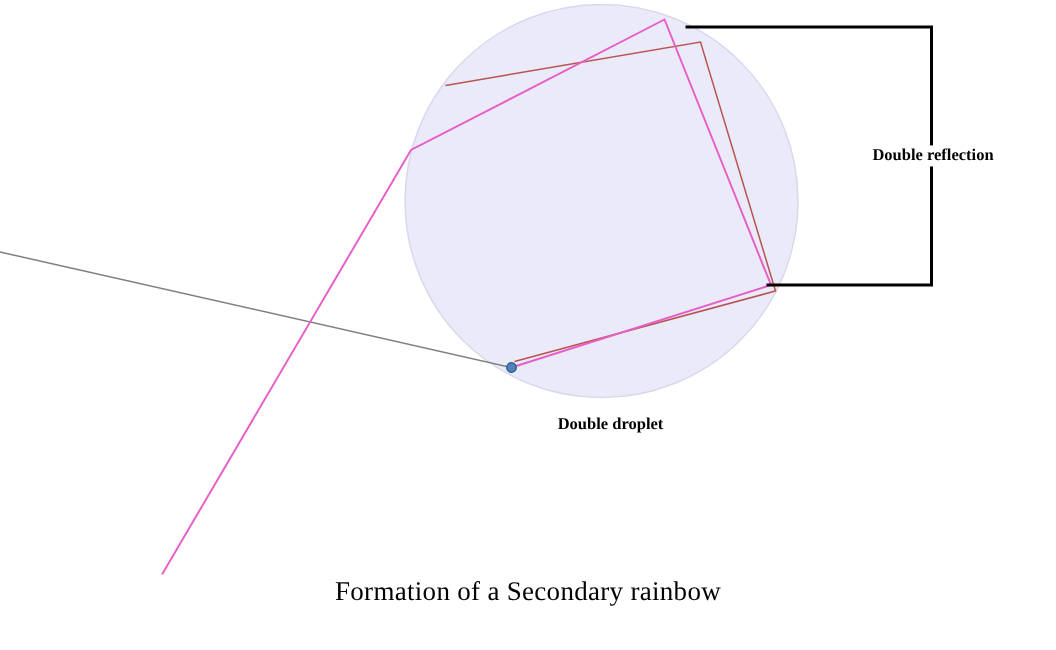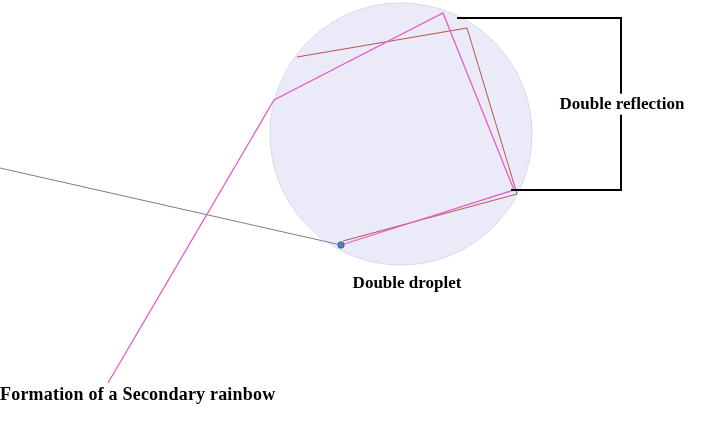--- a/index.html
+++ b/index.html
@@ -50,41 +50,42 @@
   }
   .bracket {
     fill: none;
     stroke: var(--bracket, #000000);
     stroke-width: 2;
   }
   .lbl {
     position: absolute;
     transform: translate(-50%, -50%);
     font-weight: 700;
-    font-size: 17px;
+    font-size: 11px;
     color: var(--text, #000000);
     white-space: nowrap;
     background: var(--page_bg, #ffffff);
     padding: 1px 3px;
     line-height: 1.1;
   }
   .lbl-double {
     left: 622px;
     top: 104px;
   }
   .lbl-droplet {
     left: 407px;
     top: 283px;
   }
   .diagram-title {
     position: absolute;
     left: 0;
     top: 384px;
     width: 704px;
-    font-weight: 700;
+    text-align: center;
+    font-weight: 400;
     font-size: 18px;
     color: var(--text, #000000);
     letter-spacing: 0.2px;
   }
 </style>
 </head>
 <body>
 
 <div class="stage">
 

